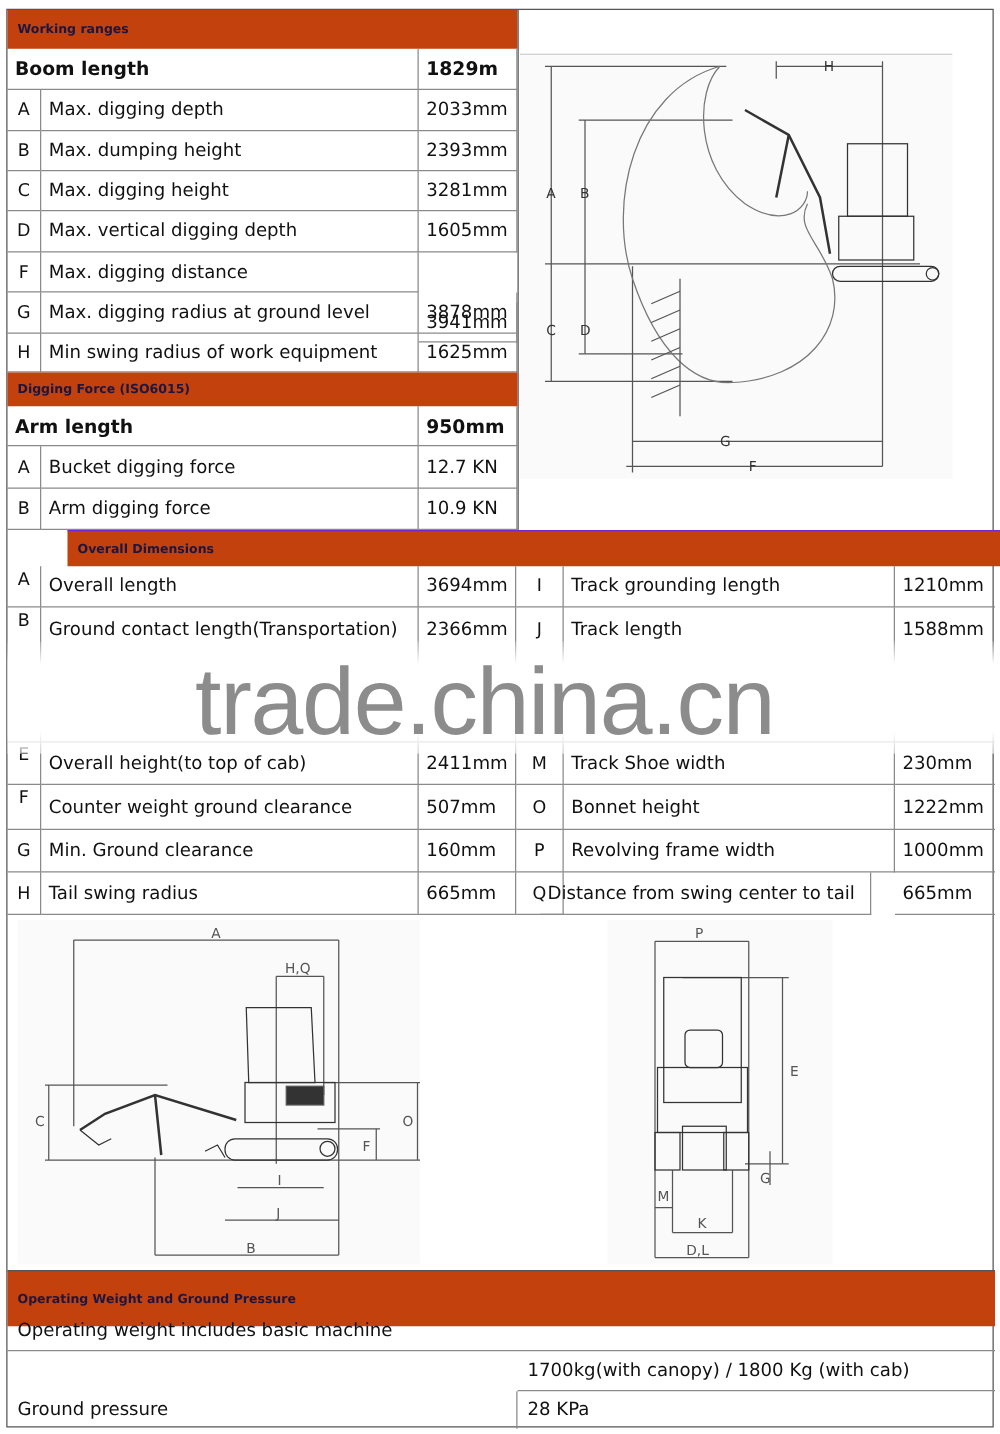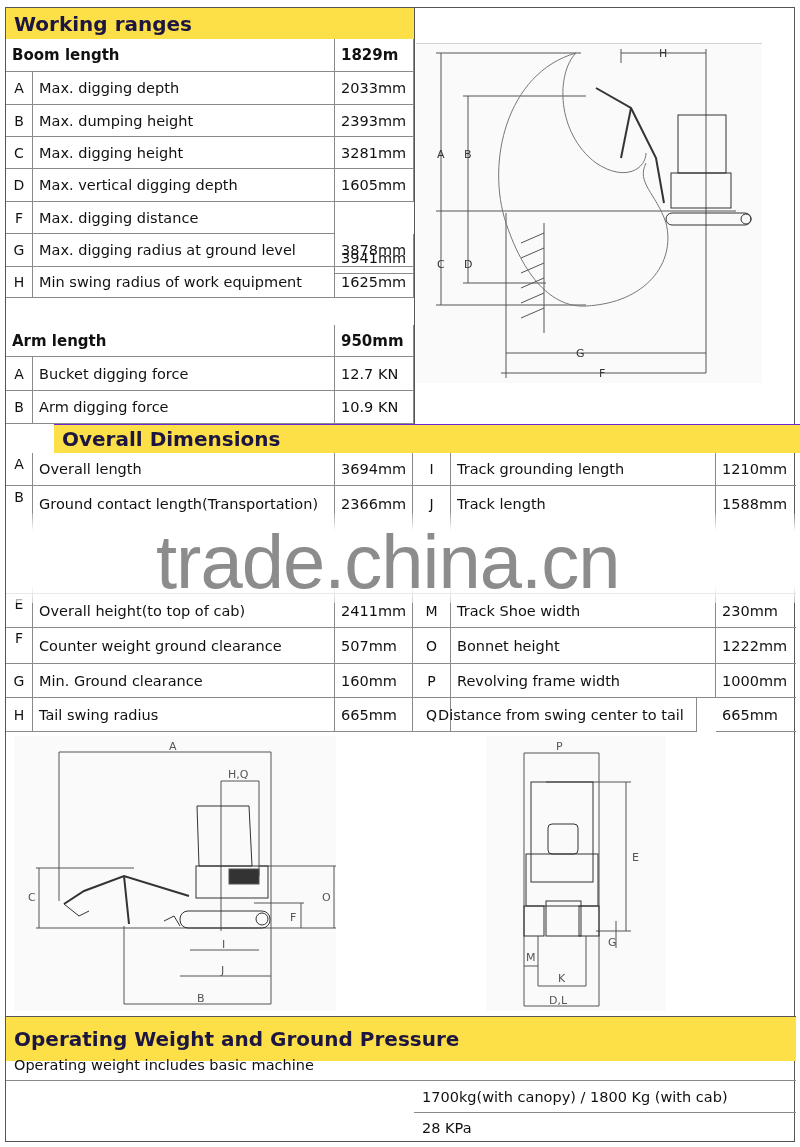--- a/index.html
+++ b/index.html
@@ -1,20 +1,20 @@
 <!DOCTYPE html>
 <html><head>
 <meta charset="utf-8">
 <style>
   * { box-sizing: border-box; margin: 0; padding: 0; }
   html, body { width: 800px; height: 1147px; background: #fff; overflow: hidden; }
   body { font-family: "DejaVu Sans", sans-serif; color: #111; position: relative; }
   .page { position: absolute; left: 5px; top: 7px; width: 790px; height: 1135px; border: 1px solid #555; }
   .abs { position: absolute; }
-  .yellow { background: #fde047; color: #1c1640; font-weight: bold; font-size: 20px; padding-left: 8px; display: flex; align-items: center; }
+  .yellow { background: #c2410c; color: #1c1640; font-weight: bold; font-size: 10px; padding-left: 8px; display: flex; align-items: center; }
   .cell { position: absolute; border-right: 1px solid #8a8a8a; border-bottom: 1px solid #8a8a8a; display: flex; align-items: center; font-size: 14.5px; padding-left: 6px; overflow: hidden; white-space: nowrap; }
   .cell.letter { justify-content: center; padding-left: 0; font-size: 14px; }
   .cell.bold { font-weight: bold; font-size: 15px; }
   .cell.val { padding-left: 6px; }
   .vline { position: absolute; width: 1px; background: #8a8a8a; }
   .diagram-box { position: absolute; background: #fafafa; }
   .watermark-band { position: absolute; left: 0; width: 790px; height: 90px; top: 505px;
     background: linear-gradient(to bottom, rgba(255,255,255,0.2), rgba(255,255,255,1) 20%, rgba(255,255,255,1) 80%, rgba(255,255,255,0.6)); }
   .watermark { position: absolute; left: 150px; top: 510px; font-family: "Liberation Sans", sans-serif; font-size: 76px; color: #8c8c8c; letter-spacing: -1px; }
   svg text { font-family: "DejaVu Sans", sans-serif; }
@@ -53,20 +53,21 @@
 
     <div class="cell letter" style="left:0;top:226px;width:27px;height:33px;">G</div>
     <div class="cell" style="left:27px;top:226px;width:302px;height:33px;">Max. digging radius at ground level</div>
     <div class="cell val" style="left:329px;top:226px;width:79px;height:33px;">3878mm</div>
 
     <div class="cell letter" style="left:0;top:259px;width:27px;height:31px;">H</div>
     <div class="cell" style="left:27px;top:259px;width:302px;height:31px;">Min swing radius of work equipment</div>
     <div class="cell val" style="left:329px;top:259px;width:79px;height:31px;">1625mm</div>
   </div>
 
+  <div class="abs yellow" style="left:0;top:290px;width:408px;height:27px;">Digging Force (ISO6015)</div>
   <div class="cell bold" style="left:0;top:317px;width:329px;height:32px;">Arm length</div>
   <div class="cell bold" style="left:329px;top:317px;width:79px;height:32px;">950mm</div>
 
   <div class="cell letter" style="left:0;top:349px;width:27px;height:34px;">A</div>
   <div class="cell" style="left:27px;top:349px;width:302px;height:34px;">Bucket digging force</div>
   <div class="cell val" style="left:329px;top:349px;width:79px;height:34px;">12.7 KN</div>
 
   <div class="cell letter" style="left:0;top:383px;width:27px;height:33px;">B</div>
   <div class="cell" style="left:27px;top:383px;width:302px;height:33px;">Arm digging force</div>
   <div class="cell val" style="left:329px;top:383px;width:79px;height:33px;">10.9 KN</div>
@@ -264,14 +265,15 @@
         <text x="40" y="225">M</text>
         <text x="72" y="246">K</text>
         <text x="63" y="268">D,L</text>
       </g>
     </svg>
   </div>
 
   <div class="abs yellow" style="left:0;top:1008px;width:790px;height:45px;border-top:1px solid #555;">Operating Weight and Ground Pressure</div>
   <div class="cell" style="left:0;top:1041px;width:790px;height:32px;border-right:none;padding-left:8px;">Operating weight includes basic machine</div>
   <div class="cell" style="left:408px;top:1073px;width:382px;height:32px;border-right:none;padding-left:8px;">1700kg(with canopy) / 1800 Kg (with cab)</div>
+  <div class="cell" style="left:0;top:1105px;width:408px;height:30px;padding-left:8px;border-bottom:none;">Ground pressure</div>
   <div class="cell" style="left:408px;top:1105px;width:382px;height:30px;border-right:none;padding-left:8px;border-bottom:none;">28 KPa</div>
 </div>
 
 </body></html>

